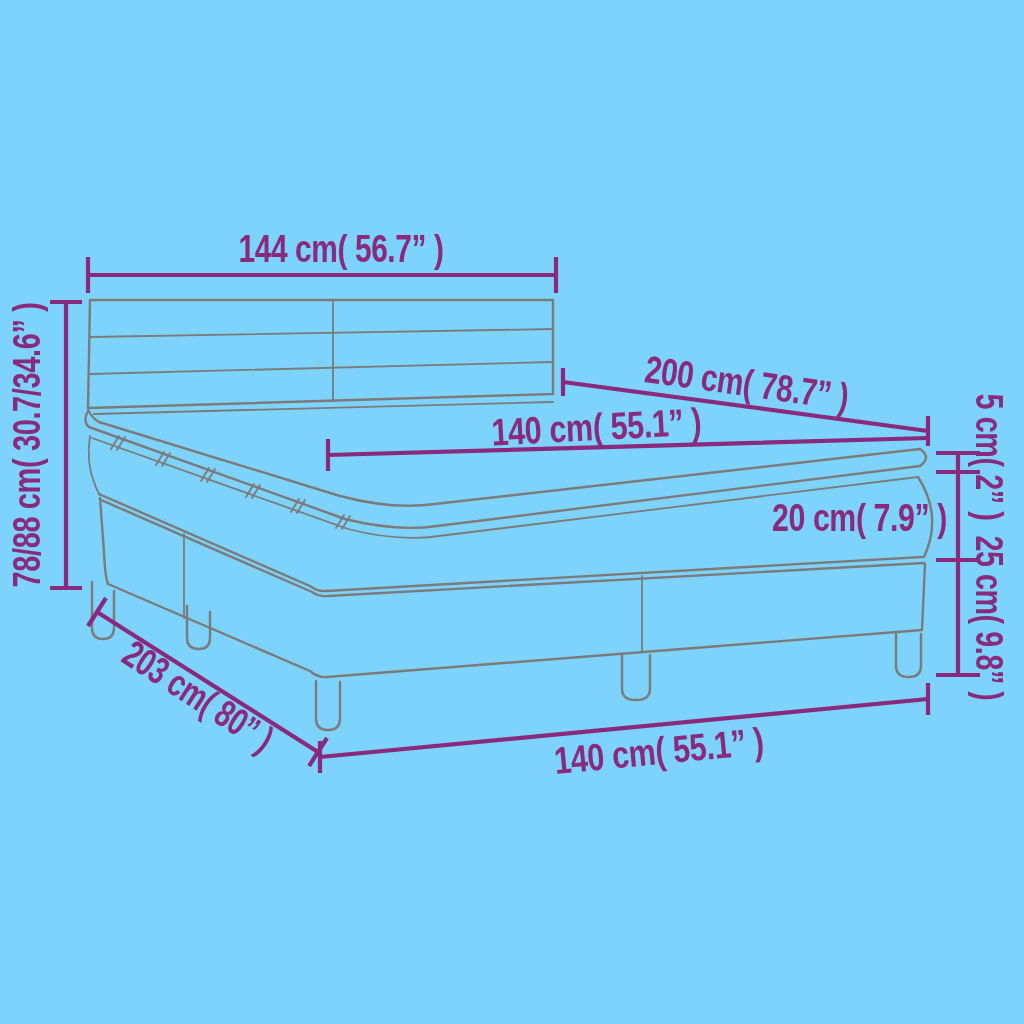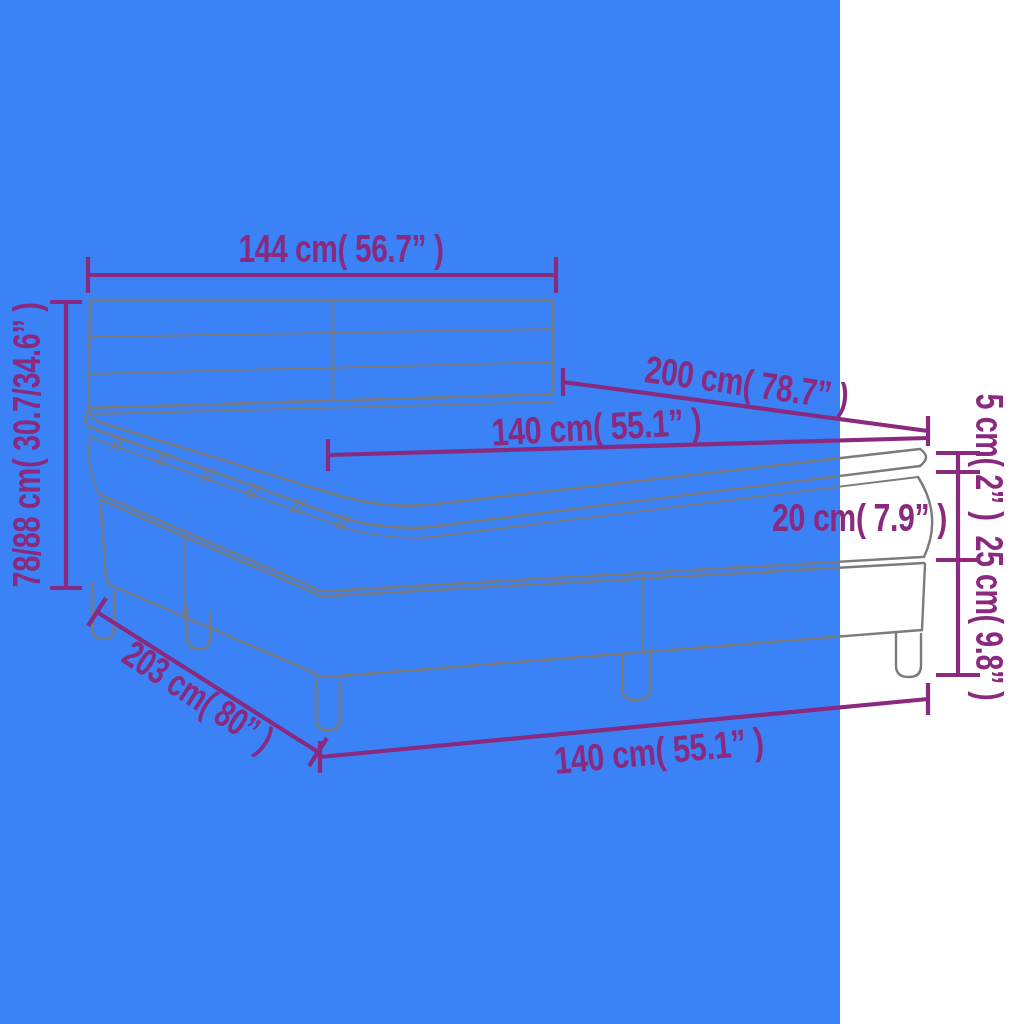--- a/index.html
+++ b/index.html
@@ -1,16 +1,16 @@
 <!DOCTYPE html>
 <html><head>
 <meta charset="utf-8">
 <style>
   html, body { margin: 0; padding: 0; background: #ffffff; }
-  .stage { width: 840px; height: 1024px; position: relative; background: #3b82f6; }
+  .stage { width: 1024px; height: 1024px; position: relative; background: #7dd3fc; }
   svg { display: block; }
   .outline { fill: none; stroke: #7b7b7b; stroke-width: 2.4; stroke-linejoin: round; stroke-linecap: round; }
   .outline-thin { fill: none; stroke: #7b7b7b; stroke-width: 1.8; stroke-linejoin: round; stroke-linecap: round; }
   .dim { fill: none; stroke: #8a2a7f; stroke-width: 4.2; stroke-linecap: butt; }
   .dim-label {
     fill: #8a2a7f;
     font-family: "Liberation Sans", "DejaVu Sans", sans-serif;
     font-weight: bold;
     font-size: 38px;
     letter-spacing: -0.5px;

